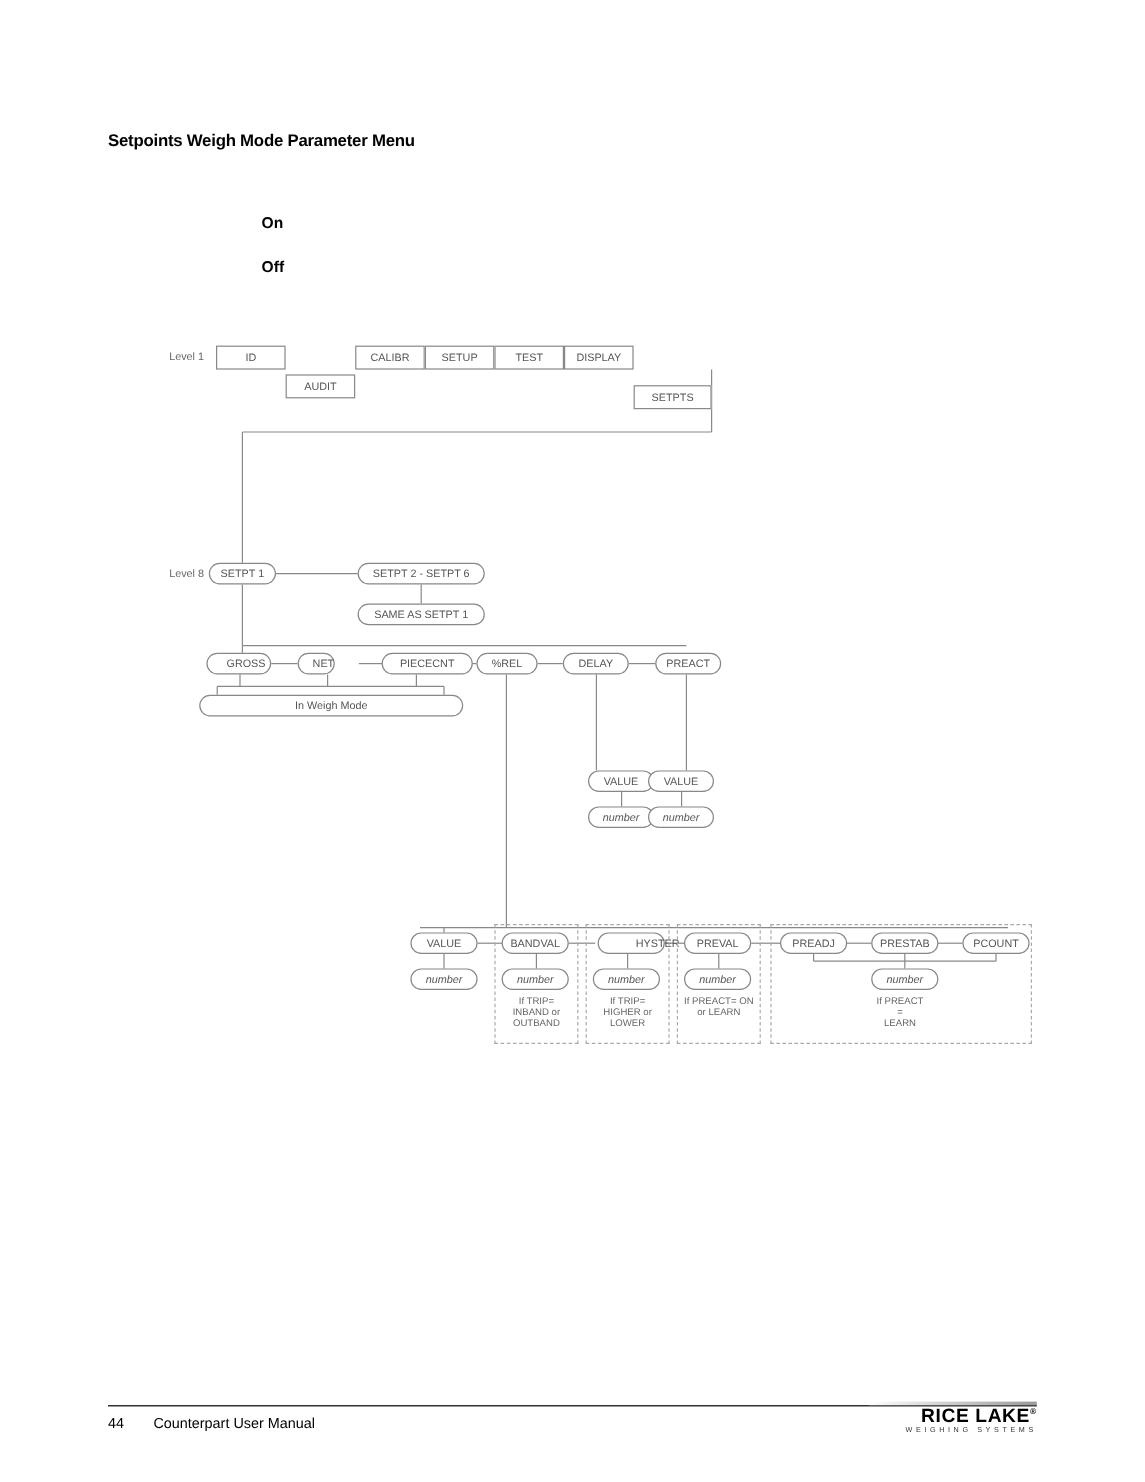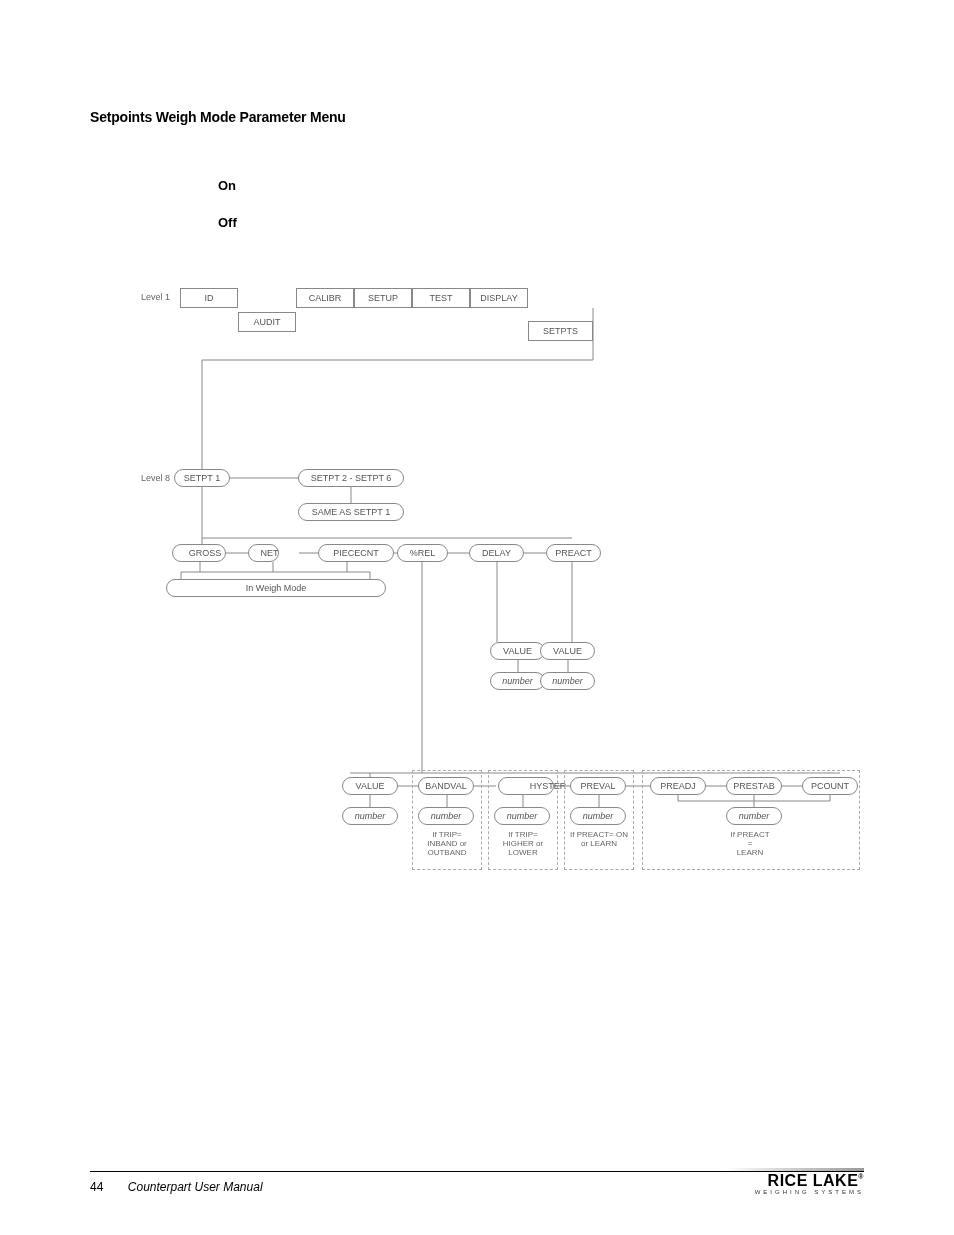--- a/index.html
+++ b/index.html
@@ -129,21 +129,20 @@
     display: flex;
     align-items: flex-end;
     justify-content: space-between;
   }
   .pgnum {
     font-size: 12px;
     margin-right: 20px;
   }
   .manual {
     font-size: 12px;
-    font-style: italic;
   }
   .logo {
     text-align: right;
     line-height: 1;
   }
   .logo-main {
     font-weight: 900;
     font-size: 16px;
     letter-spacing: 0.5px;
     font-family: "Arial Black", Arial, sans-serif;

